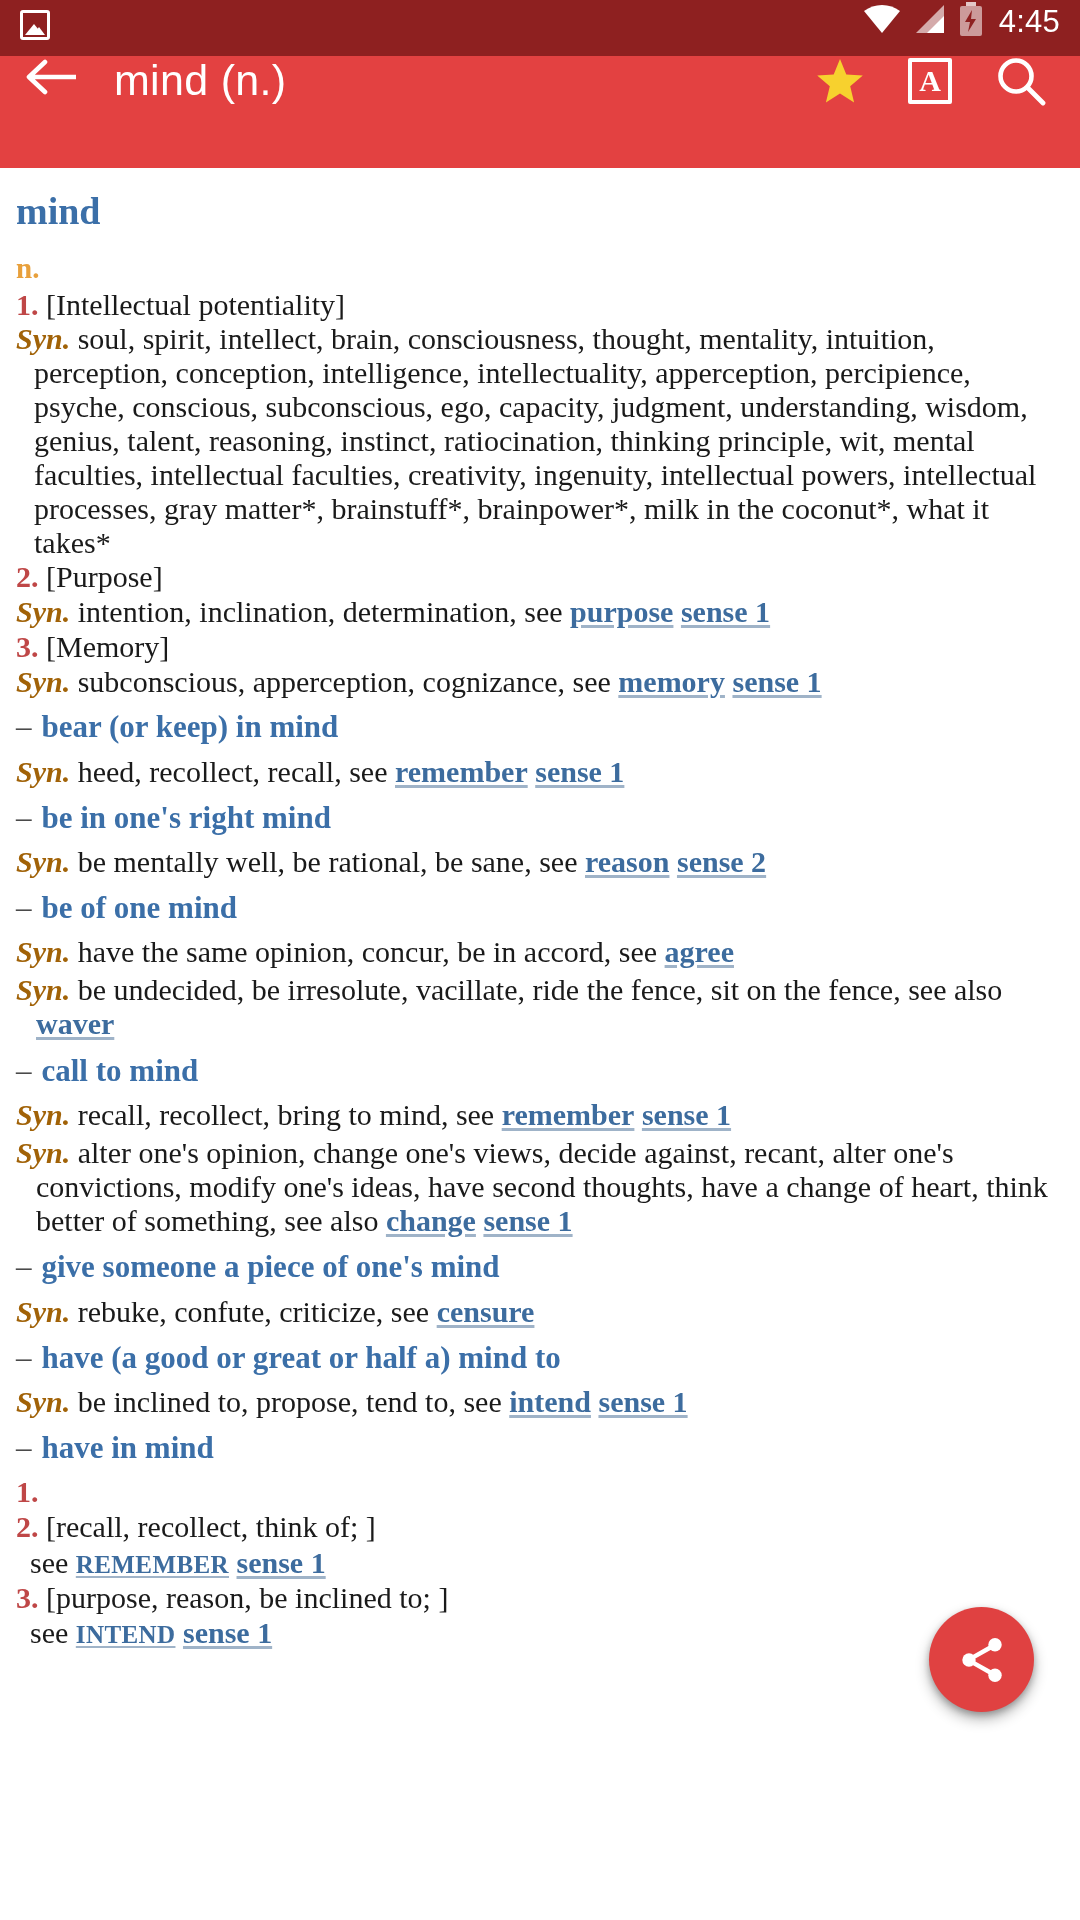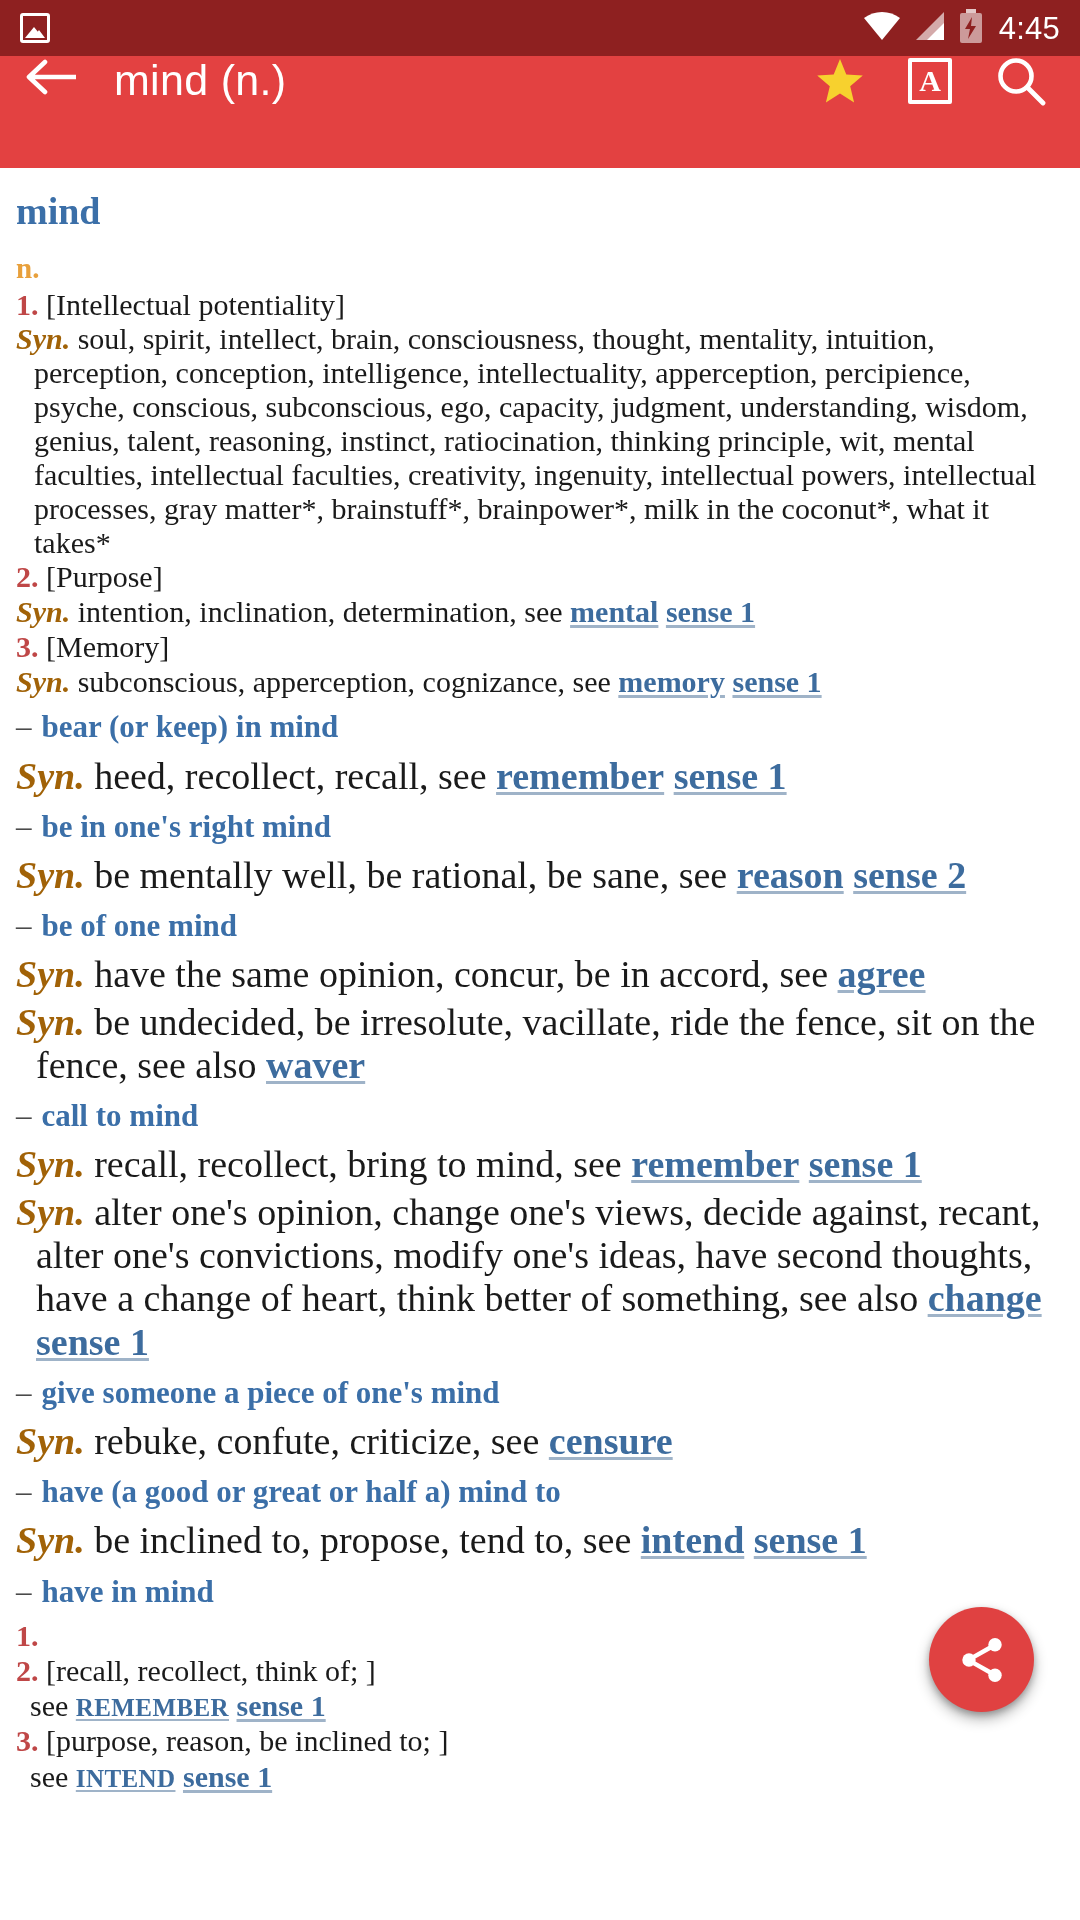--- a/index.html
+++ b/index.html
@@ -14,22 +14,22 @@
     background: #ffffff;
     font-family: "Liberation Sans", sans-serif;
     -webkit-font-smoothing: antialiased;
   }
 
   
   .status-bar {
     height: 56px;
     background: #8e2020;
     display: flex;
-    align-items: center;
-    padding: 6px 20px;
+    align-items: flex-end;
+    padding: 16px 20px;
     box-sizing: border-box;
     color: #ffffff;
   }
   .status-left {
     display: flex;
     align-items: center;
     gap: 10px;
   }
   .status-right {
     margin-left: auto;
@@ -206,21 +206,21 @@
     cursor: pointer;
   }
   .phrase .dash {
     color: #4a4a4a;
     font-weight: 400;
     margin-right: 10px;
   }
   .phrase-syn {
     padding-left: 20px;
     line-height: 1.14;
-    font-size: 38px;
+    font-size: 30px;
     margin: 0 0 4px 0;
   }
   .phrase-syn .syn-lbl { margin-left: -20px; }
   .sub-num-line {
     line-height: 1.14;
     font-size: 30px;
     margin: 0 0 1px 0;
     padding-left: 12px;
   }
   .sub-num-line .num { margin-left: -12px; }
@@ -333,21 +333,21 @@
       <span class="syn-lbl">Syn.</span>
       <span>soul, spirit, intellect, brain, consciousness, thought, mentality, intuition, perception, conception, intelligence, intellectuality, apperception, percipience, psyche, conscious, subconscious, ego, capacity, judgment, understanding, wisdom, genius, talent, reasoning, instinct, ratiocination, thinking principle, wit, mental faculties, intellectual faculties, creativity, ingenuity, intellectual powers, intellectual processes, gray matter*, brainstuff*, brainpower*, milk in the coconut*, what it takes*</span>
     </div>
 
     <div class="sense-line">
       <span class="num">2.</span>
       <span>[Purpose]</span>
     </div>
     <div class="syn-line">
       <span class="syn-lbl">Syn.</span>
-      <span>intention, inclination, determination, see </span><span class="xref">mental</span> <span class="xref">sense 1</span>
+      <span>intention, inclination, determination, see </span><span class="xref">purpose</span> <span class="xref">sense 1</span>
     </div>
 
     <div class="sense-line">
       <span class="num">3.</span>
       <span>[Memory]</span>
     </div>
     <div class="syn-line">
       <span class="syn-lbl">Syn.</span>
       <span>subconscious, apperception, cognizance, see </span><span class="xref">memory</span> <span class="xref">sense 1</span>
     </div>

